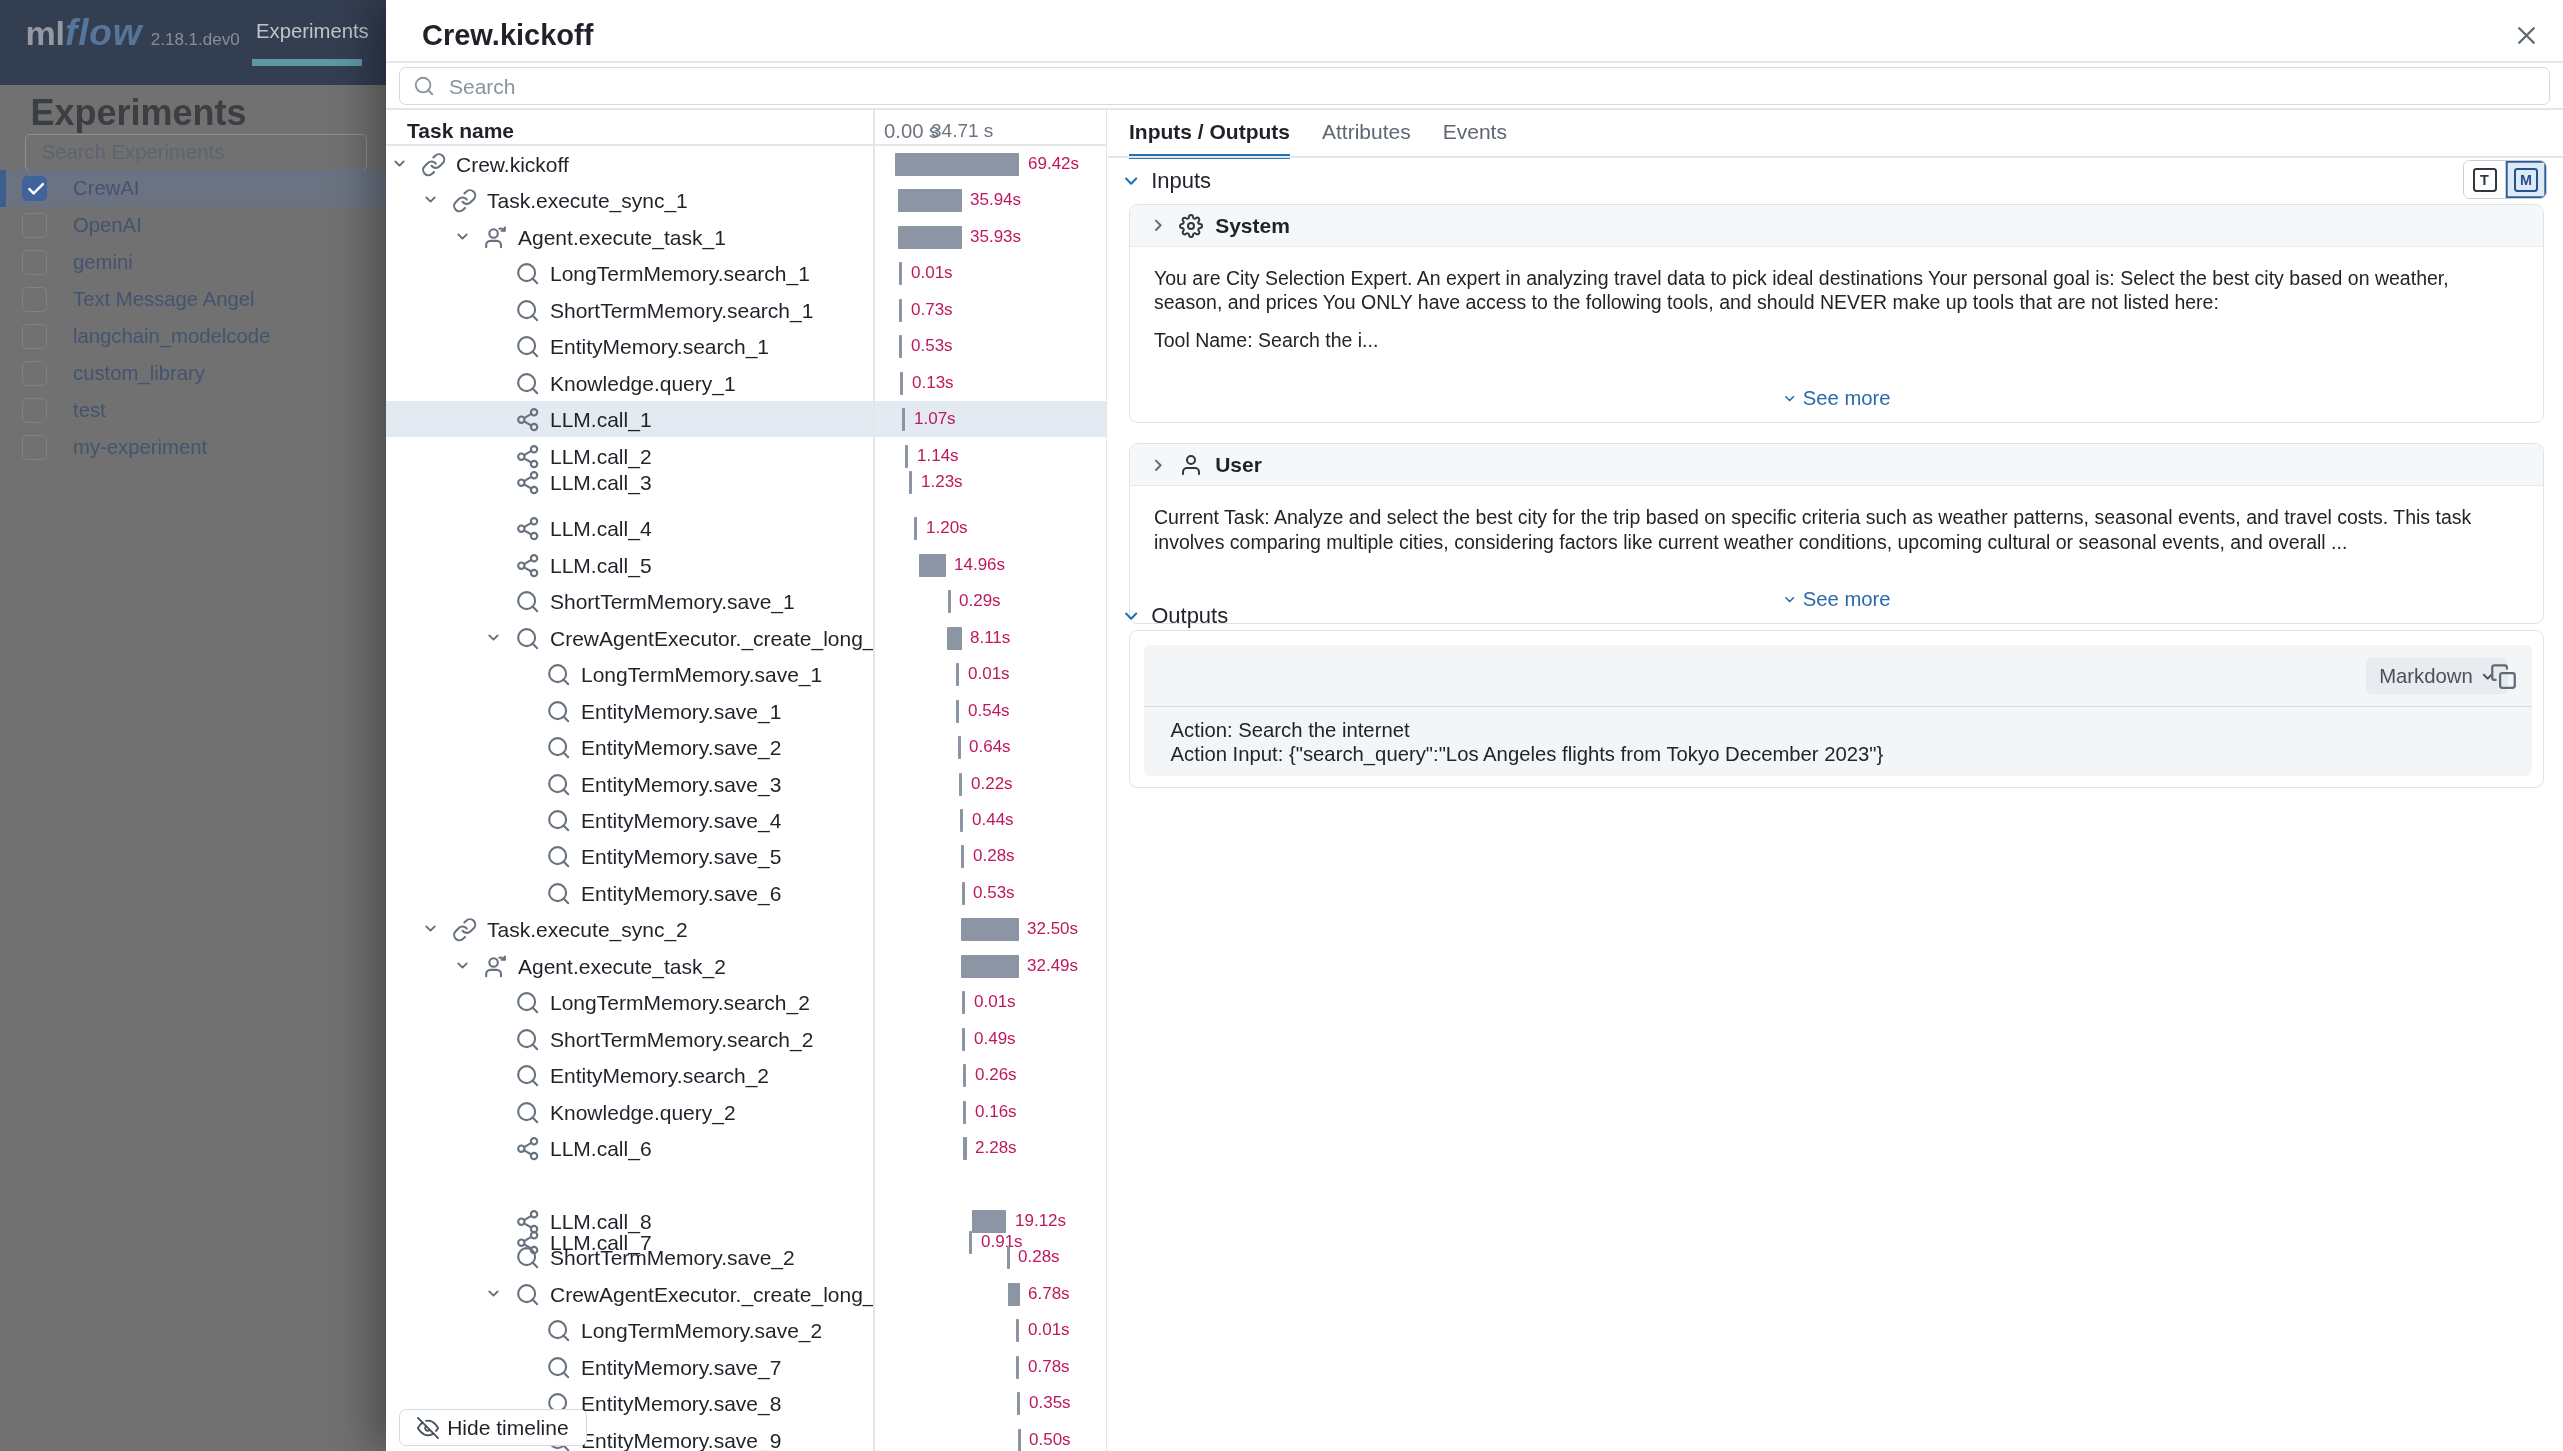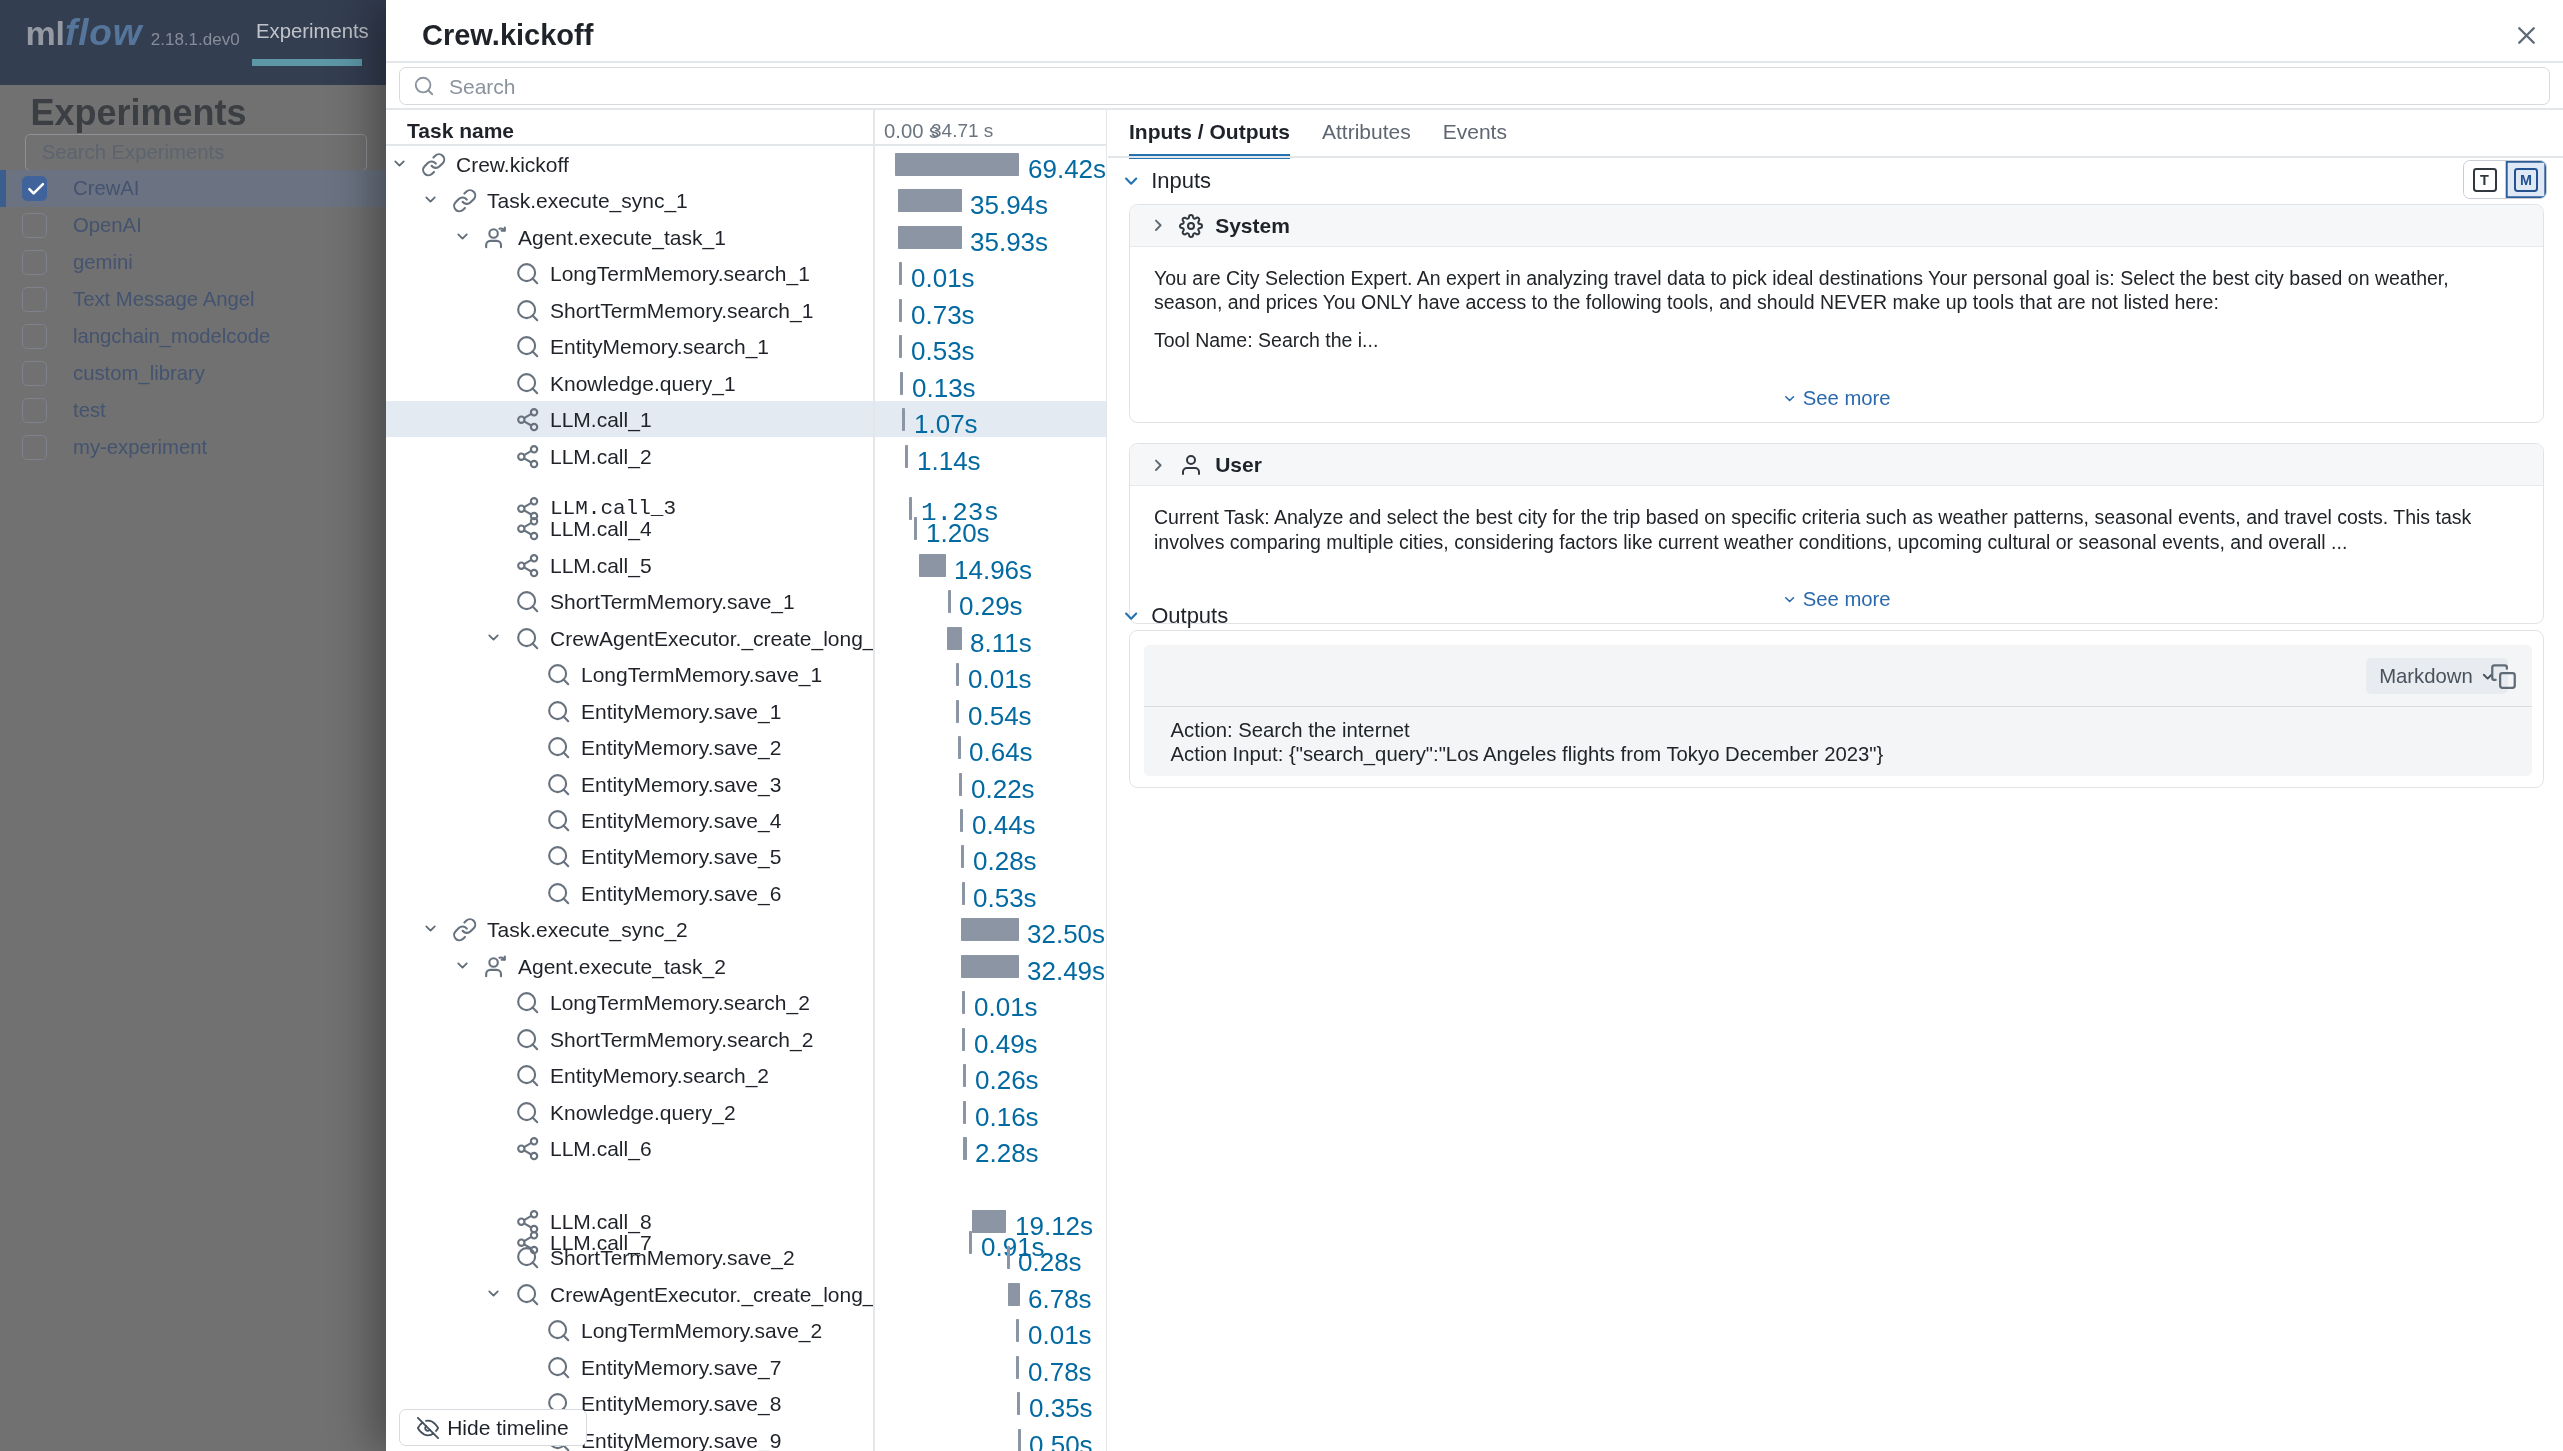--- a/index.html
+++ b/index.html
@@ -55,21 +55,21 @@
   .tree-vdiv { position:absolute; left:487px; top:0; width:1.7px; height:1341px; background:#e4e7ea; z-index:4; }
   .tree-rdiv { position:absolute; left:720px; top:0; width:1.7px; height:1341px; background:#e4e7ea; z-index:4; }
   .trows { position:absolute; left:0; top:36px; width:721px; height:1305px; }
   .trow { position:absolute; left:0; width:721px; height:36px; }
   .trow.sel { background:#e3eaf2; }
   .t-name { position:absolute; left:0; top:0; width:487px; height:36px; overflow:hidden; white-space:nowrap; }
   .t-chev { position:absolute; top:9.3px; color:#5f6b76; }
   .t-icon { position:absolute; top:6px; color:#68727e; }
   .t-label { position:absolute; top:6.8px; font-size:21px; color:#1f2329; }
   .t-bar { position:absolute; top:6.8px; height:23px; background:#8b95a3; border-radius:0.8px; }
-  .t-dur { position:absolute; top:7.6px; font-size:26px; color:#0369a1; white-space:nowrap; }
+  .t-dur { position:absolute; top:7.6px; font-size:17px; color:#be185d; white-space:nowrap; }
   .hide-btn { position:absolute; left:12.7px; top:1299px; height:37px; padding:0 17px; background:#fff;
     border:1.7px solid #d6dade; border-radius:6.8px; display:flex; align-items:center; gap:8.5px;
     font-size:21px; color:#1f2329; z-index:6; cursor:pointer; }
   .hide-btn svg { color:#44505c; }
 
   
   .details { position:absolute; left:722px; top:110px; width:1455px; height:1341px; }
   .tabs { position:absolute; left:21px; top:0; display:flex; gap:32px; height:46px; }
   .tab { font-size:21px; color:#5f6672; padding-top:10.2px; position:relative; cursor:pointer; }
   .tab.active { font-weight:bold; color:#1f2329; }
@@ -295,21 +295,21 @@
                 <circle cx="6" cy="12" r="3"></circle>
                 <circle cx="18" cy="19" r="3"></circle>
                 <line x1="8.59" y1="13.51" x2="15.42" y2="17.49"></line>
                 <line x1="15.41" y1="6.51" x2="8.59" y2="10.49"></line>
               </svg></span>
             <span class="t-label" style="left: 164px;">LLM.call_2</span>
           </div>
           <div class="t-bar" style="left: 519px; width: 3.4px;"></div>
           <span class="t-dur" style="left: 531px;">1.14s</span>
         </div>
-        <div class="trow" style="top: 344px; font-family: Liberation Mono, monospace;">
+        <div class="trow" style="top: 318px;">
           <div class="t-name">
             <span class="t-icon" style="left: 129px;"><svg width="25.4" height="25.4" viewBox="0 0 24 24" fill="none" stroke="currentColor" stroke-width="2" stroke-linecap="round">
                 <circle cx="18" cy="5" r="3"></circle>
                 <circle cx="6" cy="12" r="3"></circle>
                 <circle cx="18" cy="19" r="3"></circle>
                 <line x1="8.59" y1="13.51" x2="15.42" y2="17.49"></line>
                 <line x1="15.41" y1="6.51" x2="8.59" y2="10.49"></line>
               </svg></span>
             <span class="t-label" style="left: 164px;">LLM.call_3</span>
           </div>

